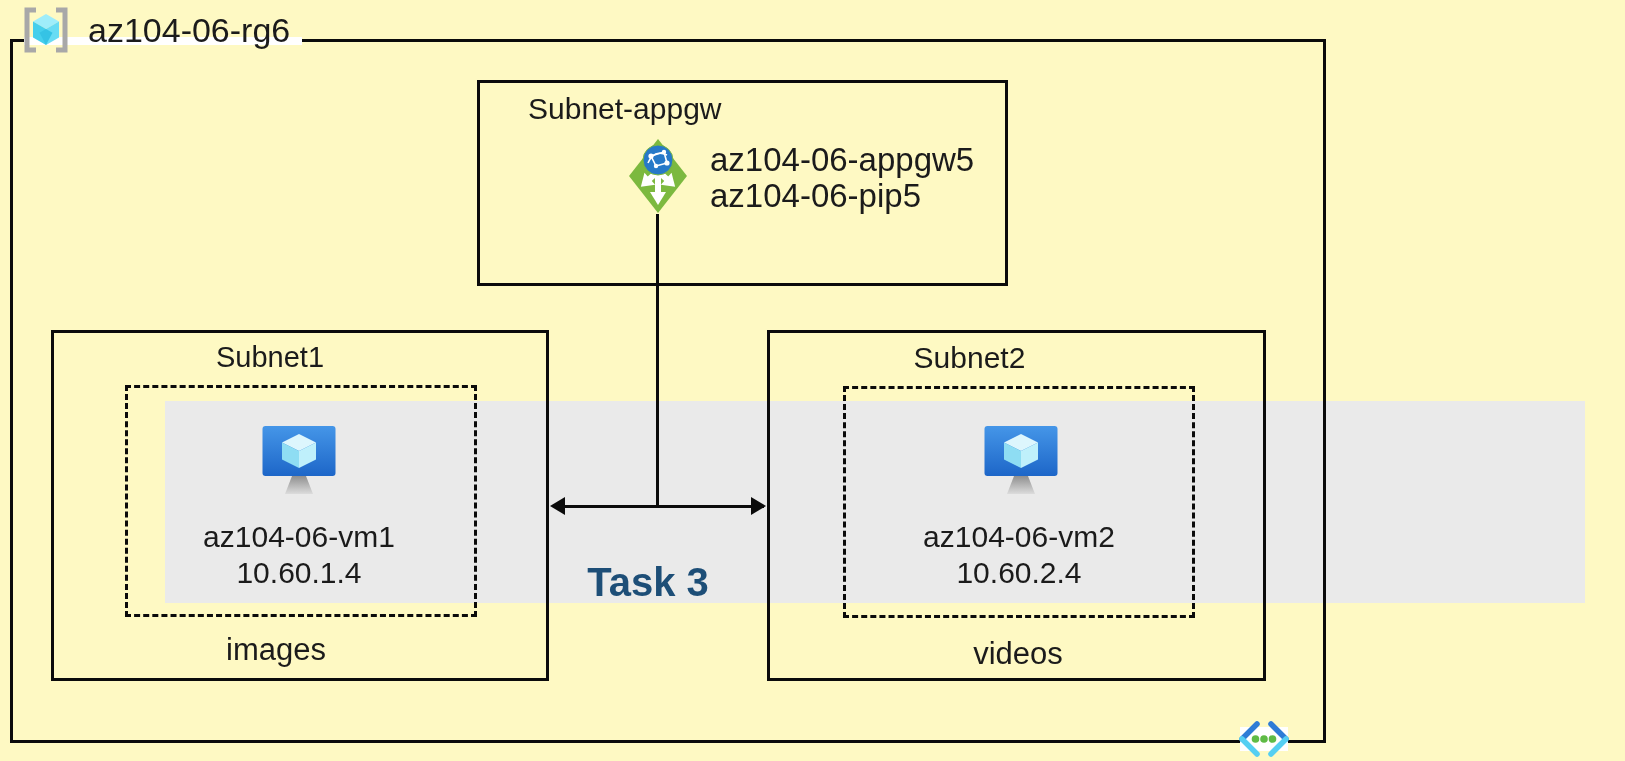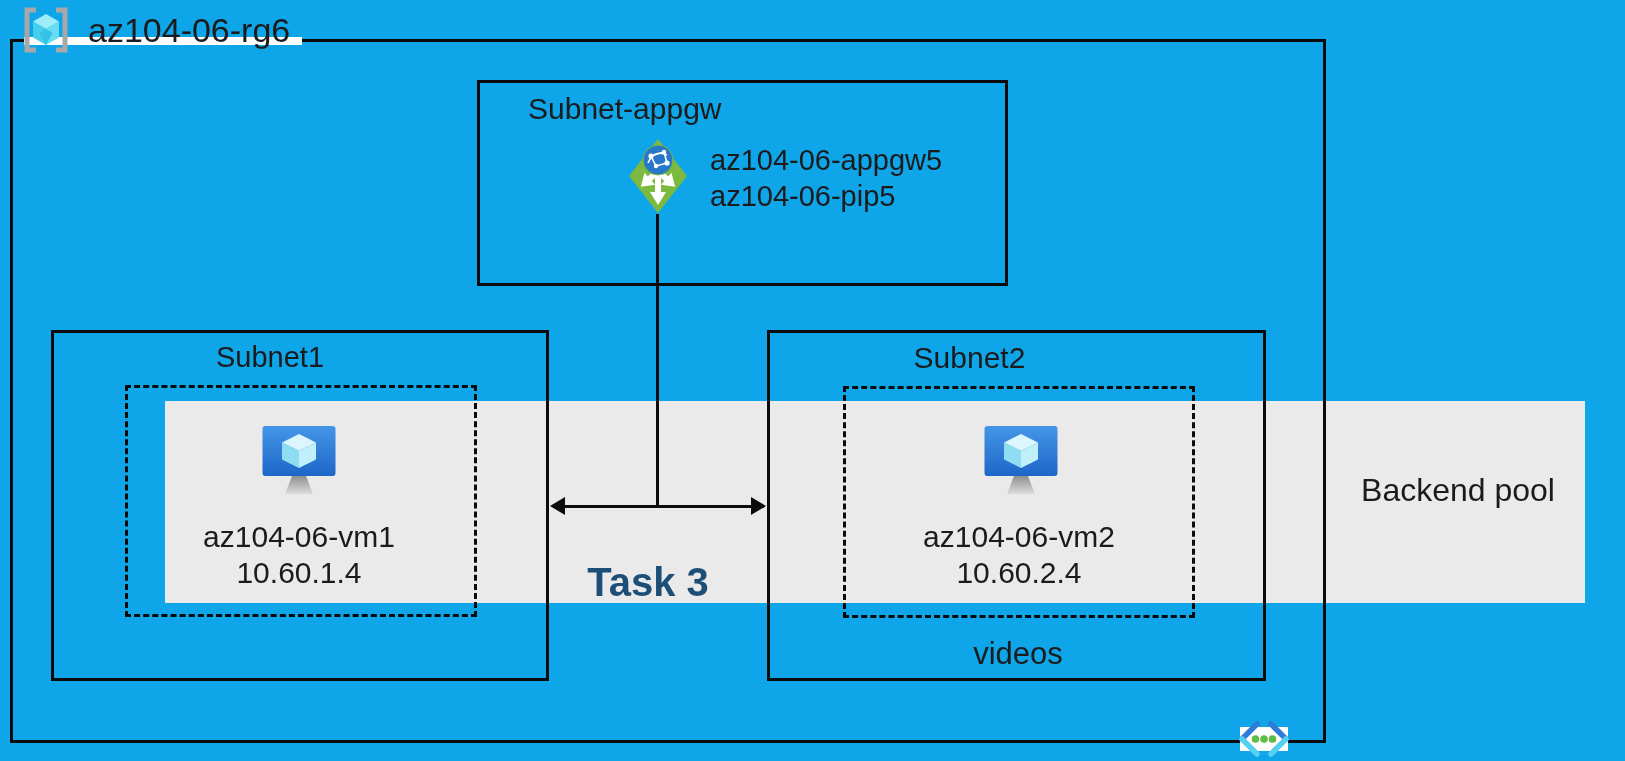--- a/index.html
+++ b/index.html
@@ -1,36 +1,36 @@
 <!DOCTYPE html>
 <html><head>
 <meta charset="utf-8">
 <style>
   html,body{margin:0;padding:0;background:#ffffff;}
-  .canvas{position:relative;width:1625px;height:761px;background:#0ea5e9;overflow:hidden;
+  .canvas{position:relative;width:1625px;height:761px;background:#fef9c3;overflow:hidden;
           font-family:"Liberation Sans","DejaVu Sans",sans-serif;color:#1b1b1b;}
   .abs{position:absolute;}
   
   .band{left:165px;top:401px;width:1420px;height:202px;background:#EAEAEA;z-index:0;}
   
   .box{border:3px solid #0b0b0b;background:transparent;z-index:1;}
   .rg-box{left:10px;top:39px;width:1310px;height:698px;}
   .rg-gap{left:24px;top:37px;width:278px;height:8px;background:#ffffff;z-index:2;}
   .appgw-box{left:477px;top:80px;width:525px;height:200px;}
   .subnet1-box{left:51px;top:330px;width:492px;height:345px;}
   .subnet2-box{left:767px;top:330px;width:493px;height:345px;}
   
   .dash{border:3px dashed #0b0b0b;background:transparent;z-index:1;}
   .dash1{left:125px;top:385px;width:346px;height:226px;}
   .dash2{left:843px;top:386px;width:346px;height:226px;}
   
   .txt{z-index:3;white-space:nowrap;}
   .rg-label{left:88px;top:11px;font-size:34px;}
   .appgw-title{left:492px;top:92px;font-size:30px;margin-left:36px;}
-  .appgw-lines{left:710px;top:142px;font-size:29px;line-height:36px;text-align:left;}
+  .appgw-lines{left:710px;top:142px;font-size:33px;line-height:36px;text-align:left;}
   .subnet1-title{left:51px;top:341px;width:438px;text-align:center;font-size:29px;}
   .subnet2-title{left:767px;top:341px;width:405px;text-align:center;font-size:30px;}
   .vm1-lines{left:149px;top:519px;width:300px;text-align:center;font-size:30px;line-height:36px;}
   .vm2-lines{left:869px;top:519px;width:300px;text-align:center;font-size:30px;line-height:36px;}
   .caption1{left:126px;top:632px;width:300px;text-align:center;font-size:31px;}
   .caption2{left:868px;top:636px;width:300px;text-align:center;font-size:31px;}
   .task{left:548px;top:560px;width:200px;text-align:center;font-size:40px;font-weight:bold;color:#1D4E77;}
   .backend{left:1332px;top:472px;width:252px;text-align:center;font-size:32px;}
   
   .conn{background:#0b0b0b;z-index:2;}
@@ -131,35 +131,35 @@
   <div class="abs box subnet1-box"></div>
   <div class="abs txt subnet1-title">Subnet1</div>
   <div class="abs dash dash1"></div>
   <svg class="abs vm1-icon" width="80" height="76">
     <use href="#vm-sym"></use>
   </svg>
   <div class="abs txt vm1-lines">
     <div>az104-06-vm1</div>
     <div>10.60.1.4</div>
   </div>
+  <div class="abs txt caption1">images</div>
 
   <div class="abs box subnet2-box"></div>
   <div class="abs txt subnet2-title">Subnet2</div>
   <div class="abs dash dash2"></div>
   <svg class="abs vm2-icon" width="80" height="76">
     <use href="#vm-sym"></use>
   </svg>
   <div class="abs txt vm2-lines">
     <div>az104-06-vm2</div>
     <div>10.60.2.4</div>
   </div>
   <div class="abs txt caption2">videos</div>
 
   <div class="abs txt task">Task 3</div>
-  <div class="abs txt backend">Backend pool</div>
 
   <svg class="abs vnet-icon" width="52" height="38" viewBox="0 0 52 38">
     <rect x="2" y="7" width="48" height="24" fill="#ffffff"></rect>
     <g stroke-width="5.5" stroke-linecap="round" fill="none">
       <line x1="19" y1="4" x2="4" y2="19" stroke="#2E7CD6"></line>
       <line x1="4" y1="19" x2="19" y2="34" stroke="#55CFF2"></line>
       <line x1="33" y1="4" x2="48" y2="19" stroke="#2E7CD6"></line>
       <line x1="48" y1="19" x2="33" y2="34" stroke="#55CFF2"></line>
     </g>
     <g fill="#5FBB46">

